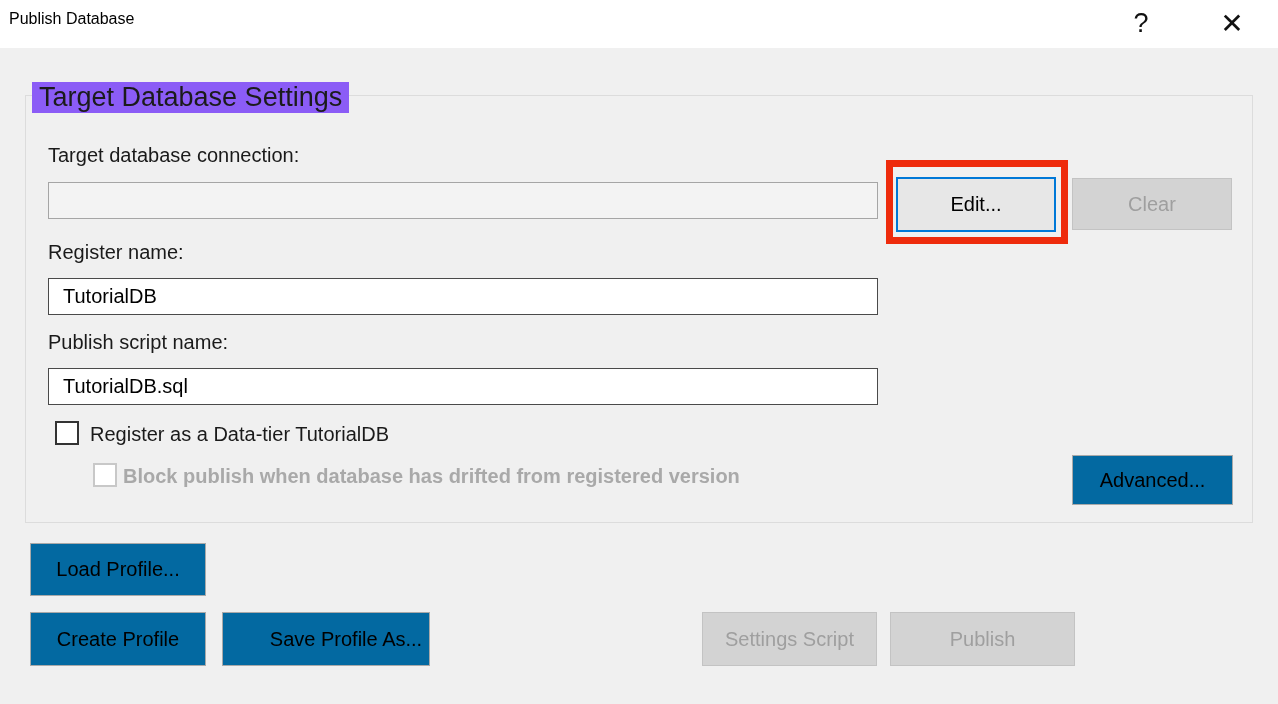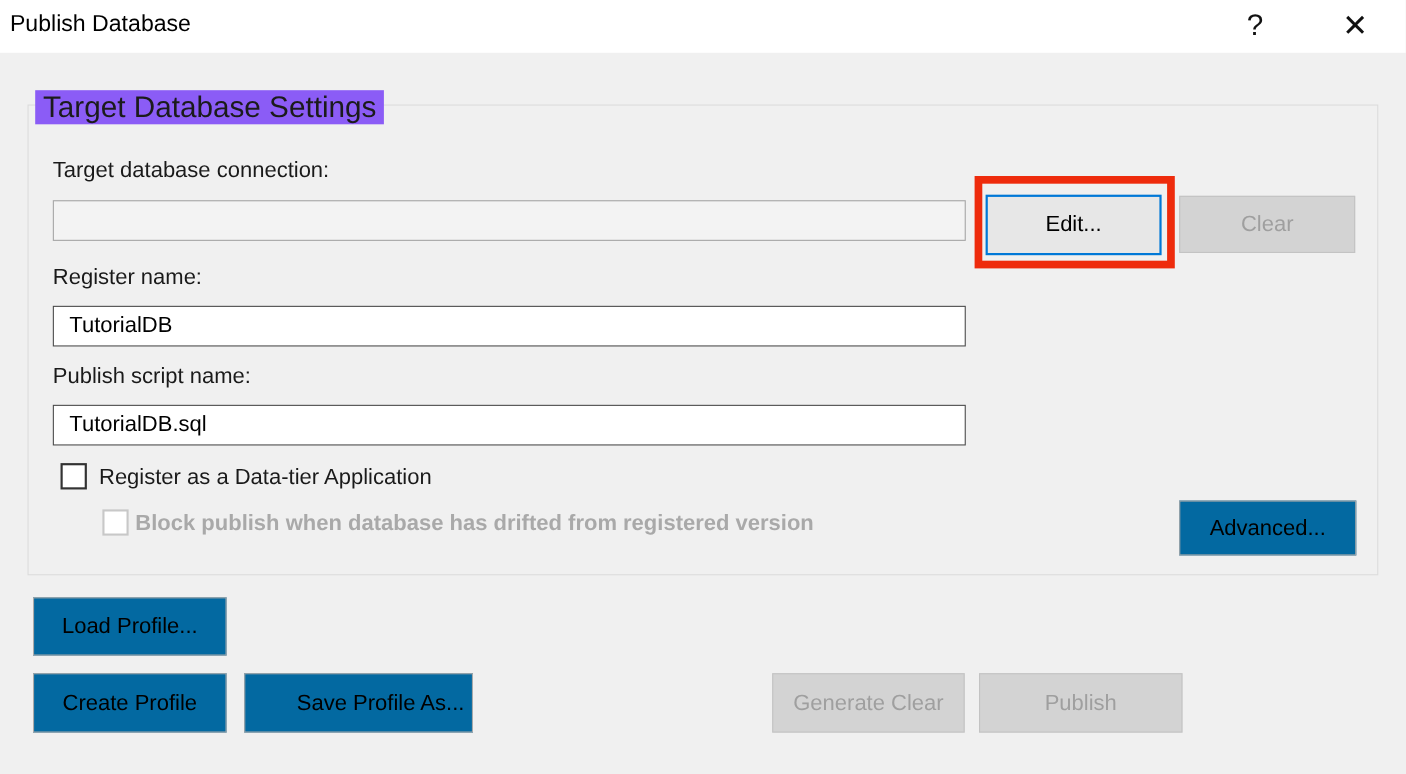--- a/index.html
+++ b/index.html
@@ -12,21 +12,21 @@
   }
   .dialog { position: relative; width: 1278px; height: 704px; background: #f0f0f0; }
 
   
   .titlebar {
     position: absolute; left: 0; top: 0; width: 1278px; height: 48px;
     background: #ffffff;
   }
   .title {
     position: absolute; left: 9px; top: 10px;
-    font-size: 21px; color: #000;
+    font-size: 16px; color: #000;
   }
   .tb-btn {
     position: absolute; top: 0; width: 46px; height: 46px;
     display: flex; align-items: center; justify-content: center;
     font-size: 26px; font-weight: 300; color: #111;
     cursor: default; background: transparent; border: none;
   }
   .help-btn  { left: 1118px; font-size: 27px; }
   .close-btn { left: 1209px; font-size: 28px; }
 
@@ -103,31 +103,31 @@
 
   <button class="btn disabled" style="left:1072px; top:178px; width:160px; height:52px;">Clear</button>
 
   <div class="field-label" style="left:48px; top:241px;">Register name:</div>
   <input class="textbox" style="top: 278px;" type="text" value="TutorialDB">
 
   <div class="field-label" style="left:48px; top:331px;">Publish script name:</div>
   <input class="textbox" style="top: 368px;" type="text" value="TutorialDB.sql">
 
   <div class="checkbox" style="left:55px; top:421px;"></div>
-  <div class="check-label" style="left:90px; top:423px;">Register as a Data-tier Application</div>
+  <div class="check-label" style="left:90px; top:423px;">Register as a Data-tier TutorialDB</div>
 
   <div class="checkbox disabled" style="left:93px; top:463px;"></div>
   <div class="check-label disabled" style="left:123px; top:465px;">Block publish when database has drifted from registered version</div>
 
   <button class="btn" style="left:1072px; top:455px; width:161px; height:50px;">Advanced...</button>
 
   <button class="btn" style="left:30px; top:543px; width:176px; height:53px;">Load Profile...</button>
 
   <button class="btn" style="left:30px; top:612px; width:176px; height:54px;">Create Profile</button>
 
   <button class="btn" style="left:222px; top:612px; width:208px; height:54px;padding-left:40px;">Save Profile As...</button>
 
-  <button class="btn disabled" style="left:702px; top:612px; width:175px; height:54px;">Generate Clear</button>
+  <button class="btn disabled" style="left:702px; top:612px; width:175px; height:54px;">Settings Script</button>
 
   <button class="btn disabled" style="left:890px; top:612px; width:185px; height:54px;">Publish</button>
 
 
 </div>
 
 </body></html>

